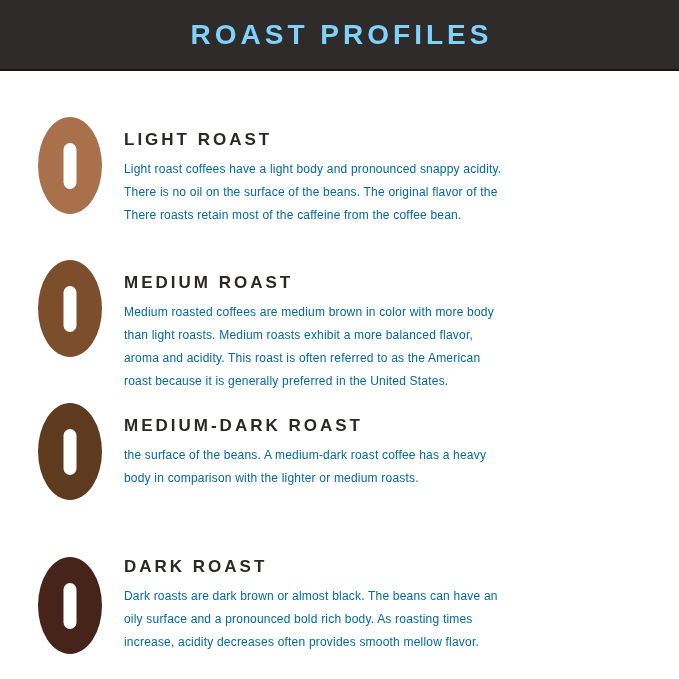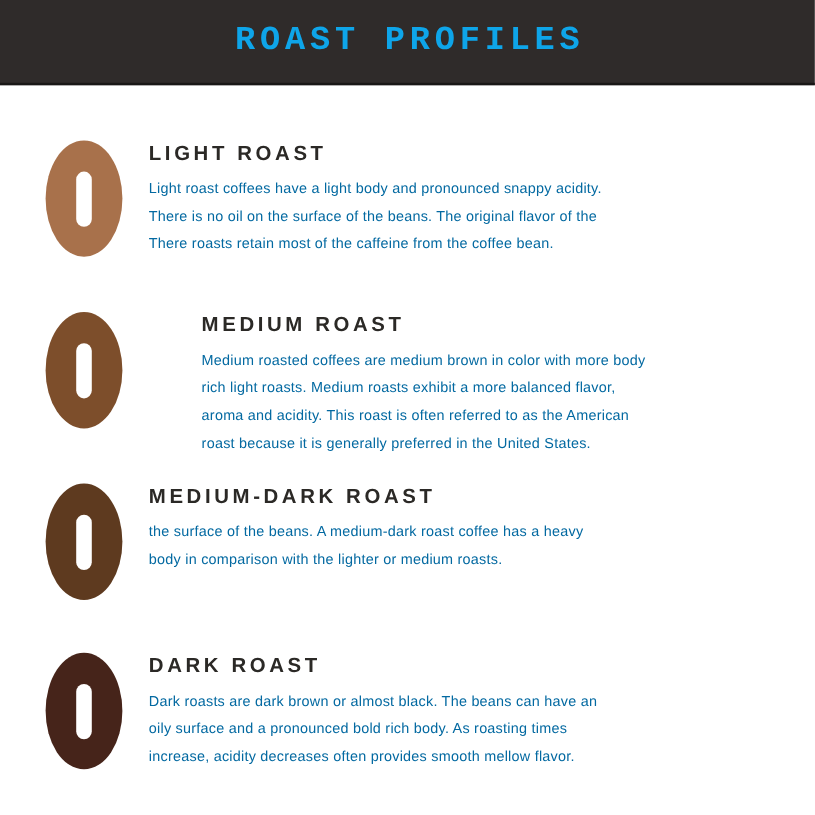--- a/index.html
+++ b/index.html
@@ -36,23 +36,23 @@
   }
 
   
   .section {
     position: absolute;
     left: 38px;
     display: flex;
     align-items: flex-start;
   }
   .section-1 { top: 113px; }
-  .section-2 { top: 256px; gap: 44px; }
+  .section-2 { top: 256px; }
   .section-3 { top: 399px; }
-  .section-4 { top: 540px; }
+  .section-4 { top: 540px; align-items: flex-end; }
 
   .bean {
     width: 64px;
     height: 97px;
     border-radius: 50%;
     margin-top: 4px;
     position: relative;
     flex: 0 0 auto;
   }
   .bean .slit {
@@ -64,40 +64,40 @@
     height: 46px;
     background: #ffffff;
     border-radius: 7px;
   }
 
   .section-text {
     margin-left: 22px;
     padding-top: 1px;
   }
   .section-heading {
-    margin: 4px 0 8px 0;
+    margin: 16px 0 8px 0;
     font-size: 17px;
     font-weight: bold;
     letter-spacing: 3px;
     color: #2b2926;
     white-space: nowrap;
   }
   .body-line {
     font-size: 12px;
     line-height: 23px;
     color: #0369a1;
     letter-spacing: 0.2px;
     white-space: nowrap;
   }
 </style>
 </head>
 <body>
 
 <div class="header" style="background-color: rgb(47, 43, 42);">
-  <div class="header-title" style="color: #0ea5e9; font-family: Liberation Mono, monospace;">ROAST PROFILES</div>
+  <div class="header-title" style="color: #7dd3fc;">ROAST PROFILES</div>
 </div>
 
 <div class="section section-1">
   <div class="bean" style="background-color: rgb(168, 113, 75);">
     <div class="slit"></div>
   </div>
   <div class="section-text">
     <h2 class="section-heading">LIGHT ROAST</h2>
     <div class="section-body">
       <div class="body-line">Light roast coffees have a light body and pronounced snappy acidity.</div>
@@ -108,21 +108,21 @@
 </div>
 
 <div class="section section-2">
   <div class="bean" style="background-color: rgb(125, 78, 43);">
     <div class="slit"></div>
   </div>
   <div class="section-text">
     <h2 class="section-heading">MEDIUM ROAST</h2>
     <div class="section-body">
       <div class="body-line">Medium roasted coffees are medium brown in color with more body</div>
-      <div class="body-line">rich light roasts. Medium roasts exhibit a more balanced flavor,</div>
+      <div class="body-line">than light roasts. Medium roasts exhibit a more balanced flavor,</div>
       <div class="body-line">aroma and acidity.  This roast is often referred to as the American</div>
       <div class="body-line">roast because it is generally preferred in the United States.</div>
     </div>
   </div>
 </div>
 
 <div class="section section-3">
   <div class="bean" style="background-color: rgb(94, 58, 31);">
     <div class="slit"></div>
   </div>

